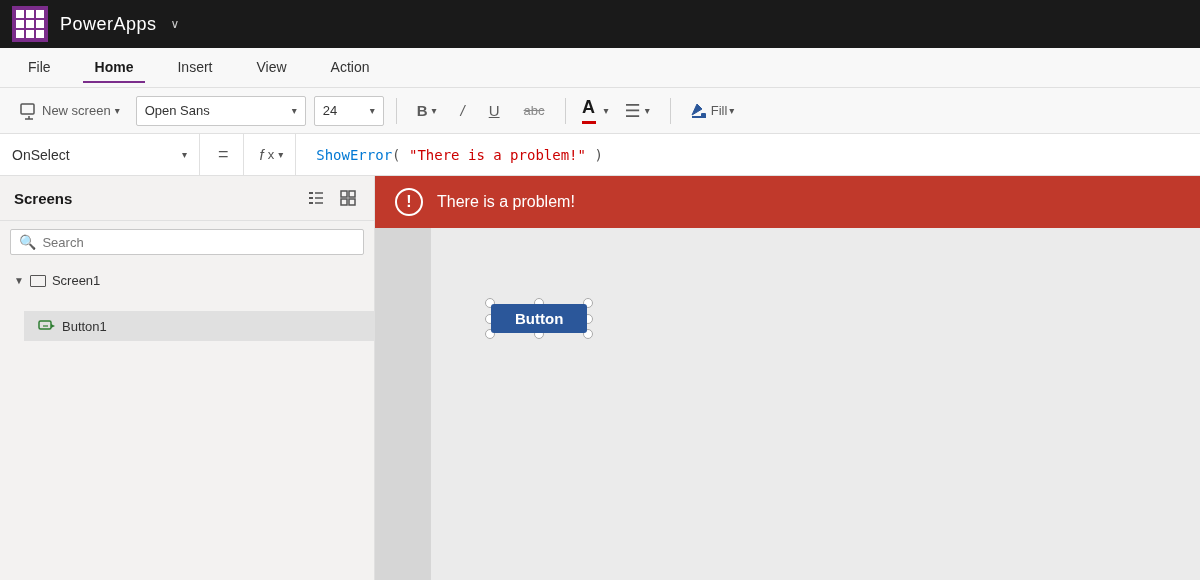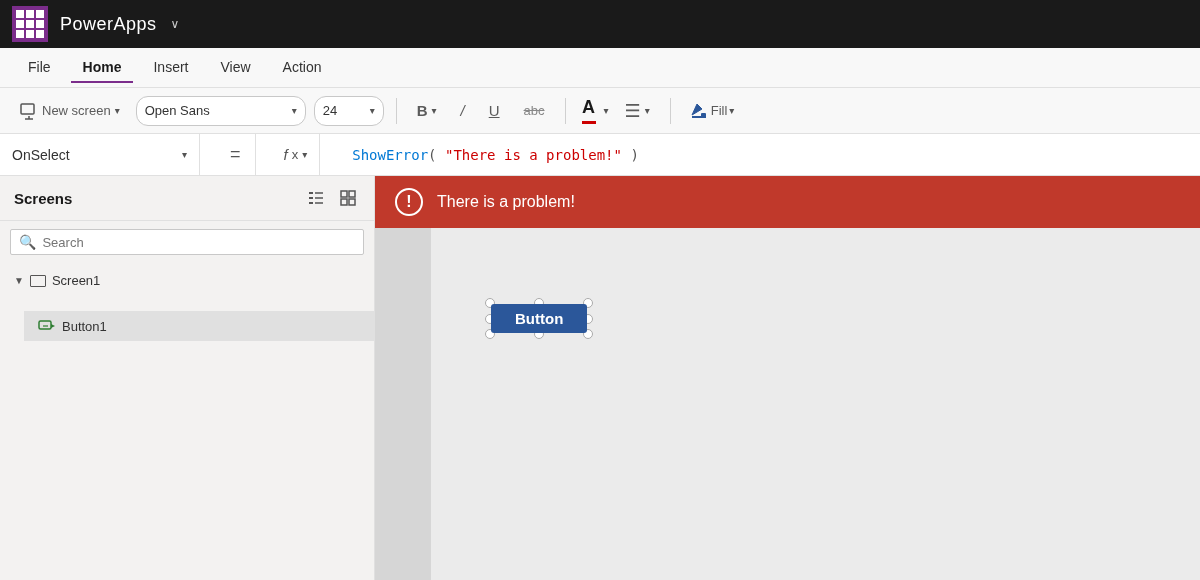--- a/index.html
+++ b/index.html
@@ -37,21 +37,21 @@
       margin-left: 2px;
     }
 
     
     .menu-bar {
       display: flex;
       align-items: center;
       background: #f8f8f8;
       height: 40px;
       padding: 0 16px;
-      gap: 8px;
+      gap: 20px;
       border-bottom: 1px solid #e0e0e0;
     }
     .menu-item {
       padding: 6px 12px;
       font-size: 14px;
       color: #333;
       cursor: pointer;
       border-bottom: 2px solid transparent;
     }
     .menu-item.active {
@@ -75,21 +75,21 @@
       padding: 4px 8px;
       font-size: 13px;
       color: #5b5b5b;
       cursor: pointer;
       border: none; background: transparent;
       border-radius: 2px;
     }
     .toolbar-dropdown {
       display: flex; align-items: center;
       border: 1px solid #c8c8c8;
-      border-radius: 12px;
+      border-radius: 2px;
       background: white;
       height: 30px;
       padding: 0 8px;
       cursor: pointer;
       font-size: 13px;
       color: #333;
       min-width: 160px;
       justify-content: space-between;
     }
     .toolbar-dropdown-sm {
@@ -118,21 +118,21 @@
     }
 
     
     .formula-bar {
       display: flex;
       align-items: flex-start;
       background: white;
       height: 42px;
       padding: 0 0 0 0;
       border-bottom: 1px solid #e0e0e0;
-      gap: 16px;
+      gap: 4px;
     }
     .formula-property {
       display: flex; align-items: center;
       border-right: 1px solid #e0e0e0;
       padding: 0 12px;
       height: 100%;
       min-width: 200px;
     }
     .formula-eq {
       padding: 0 14px;

